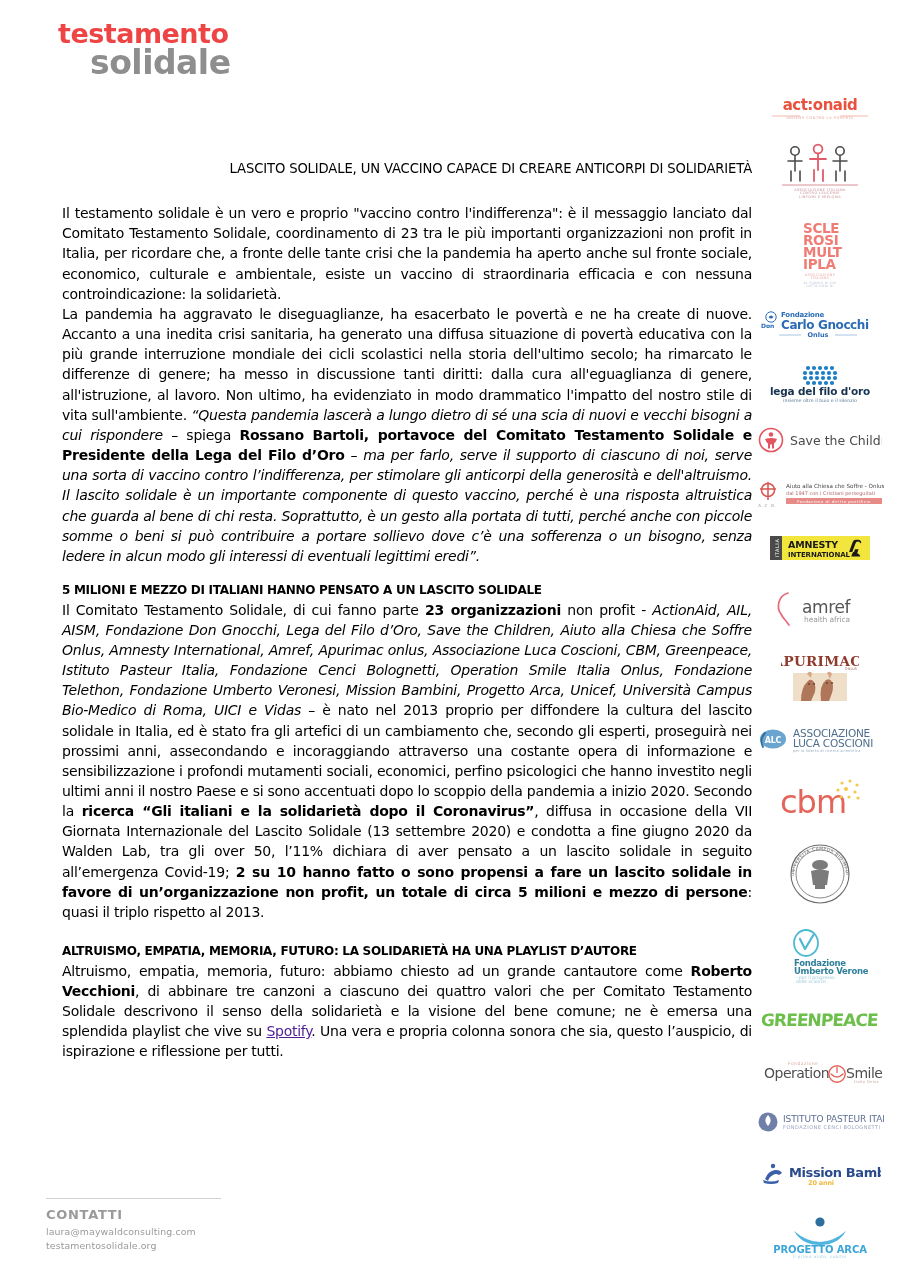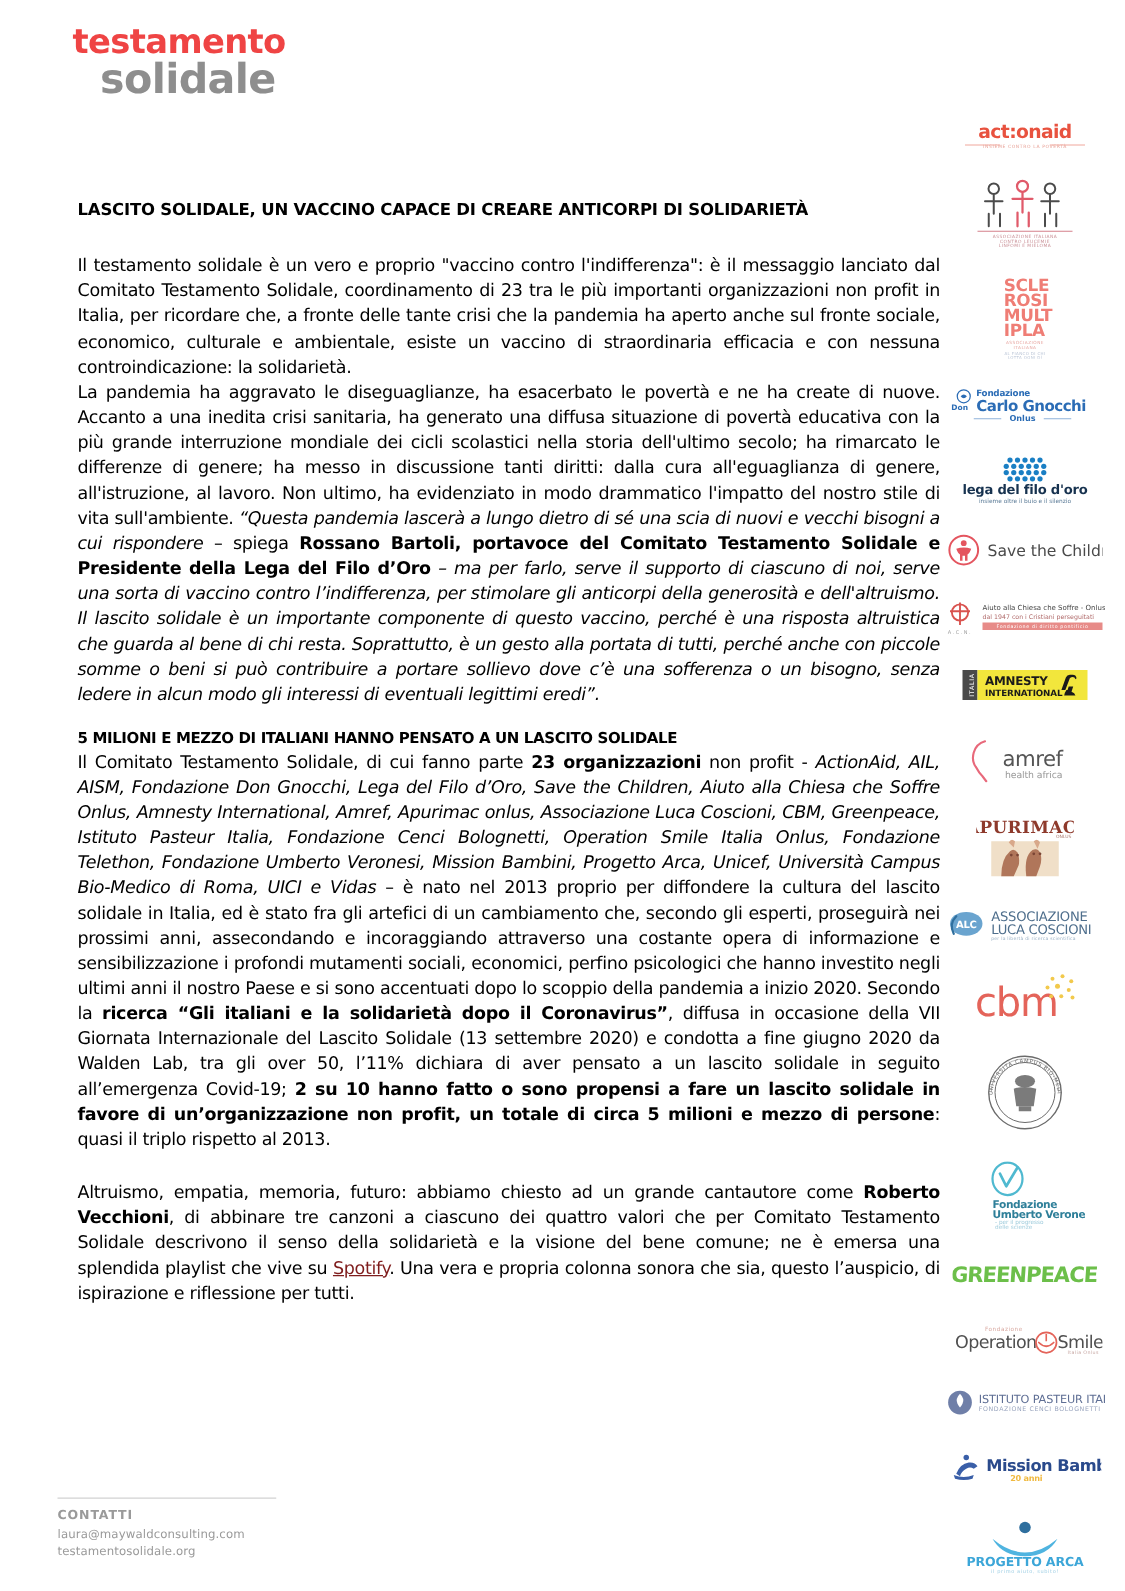--- a/index.html
+++ b/index.html
@@ -39,36 +39,36 @@
     color: #ef4444;
     display: block;
   }
   .brand-line2 {
     font-family: "DejaVu Sans", sans-serif;
     font-weight: 700;
     font-size: 33px;
     letter-spacing: -0.5px;
     color: #8e8e8e;
     display: block;
-    margin-left: 22px;
+    margin-left: 32px;
     margin-top: 1px;
   }
 
   
   .content {
     position: absolute;
     left: 62px;
     top: 160px;
     width: 690px;
   }
   .doc-title {
     font-family: "DejaVu Sans", sans-serif;
-    font-weight: 700;
+    font-weight: 400;
     font-size: 13.2px;
-    text-align: left;
+    text-align: right;
     letter-spacing: -0.15px;
     margin: 0 0 26px 0;
     line-height: 1.3;
   }
   p.body {
     font-family: "DejaVu Sans", sans-serif;
     font-size: 14px;
     line-height: 1.44;
     text-align: justify;
     margin: 0;
@@ -85,41 +85,41 @@
     font-weight: 700;
     font-size: 12px;
     letter-spacing: -0.3px;
     margin: 0 0 1px 0;
     line-height: 1.3;
   }
 
   b, strong { font-weight: 700; }
   i, em { font-style: italic; }
   .lnk {
-    color: #7f1d1d;
+    color: #4c1d95;
     text-decoration: underline;
   }
 
   
   .footer {
     position: absolute;
     left: 46px;
     top: 1198px;
     width: 230px;
   }
   .footer-rule {
     height: 1px;
     background: #d2d2d2;
     width: 175px;
     margin-bottom: 8px;
   }
   .footer-title {
     font-family: "DejaVu Sans", sans-serif;
     font-weight: 700;
-    font-size: 10px;
+    font-size: 13px;
     letter-spacing: 0.7px;
     color: #9a9a9a;
     margin-bottom: 3px;
   }
   .footer-line {
     font-family: "DejaVu Sans", sans-serif;
     font-size: 9.4px;
     color: #9a9a9a;
     line-height: 1.5;
     letter-spacing: 0.1px;
@@ -165,20 +165,21 @@
     <p class="body"><span>La pandemia ha aggravato le diseguaglianze, ha esacerbato le povertà e ne ha create di nuove. Accanto a una inedita crisi sanitaria, ha generato una diffusa situazione di povertà educativa con la più grande interruzione mondiale dei cicli scolastici nella storia dell'ultimo secolo; ha rimarcato le differenze di genere; ha messo in discussione tanti diritti: dalla cura all'eguaglianza di genere, all'istruzione, al lavoro. Non ultimo, ha evidenziato in modo drammatico l'impatto del nostro stile di vita sull'ambiente. </span><i>“Questa pandemia lascerà a lungo dietro di sé una scia di nuovi e vecchi bisogni a cui rispondere</i><span> – spiega </span><b>Rossano Bartoli, portavoce del Comitato Testamento Solidale e Presidente della Lega del Filo d’Oro</b><i> – ma per farlo, serve il supporto di ciascuno di noi, serve una sorta di vaccino contro l’indifferenza, per stimolare gli anticorpi della generosità e dell'altruismo. Il lascito solidale è un importante componente di questo vaccino, perché è una risposta altruistica che guarda al bene di chi resta. Soprattutto, è un gesto alla portata di tutti, perché anche con piccole somme o beni si può contribuire a portare sollievo dove c’è una sofferenza o un bisogno, senza ledere in alcun modo gli interessi di eventuali legittimi eredi”.</i></p>
 
     <div class="gap-md"></div>
 
     <h2 class="section">5 MILIONI E MEZZO DI ITALIANI HANNO PENSATO A UN LASCITO SOLIDALE</h2>
 
     <p class="body"><span>Il Comitato Testamento Solidale, di cui fanno parte </span><b>23 organizzazioni</b><span> non profit - </span><i>ActionAid, AIL, AISM, Fondazione Don Gnocchi, Lega del Filo d’Oro, Save the Children, Aiuto alla Chiesa che Soffre Onlus, Amnesty International, Amref, Apurimac onlus, Associazione Luca Coscioni,  CBM, Greenpeace, Istituto Pasteur Italia, Fondazione Cenci Bolognetti, Operation Smile Italia Onlus, Fondazione Telethon, Fondazione Umberto Veronesi, Mission Bambini, Progetto Arca, Unicef, Università Campus Bio-Medico di Roma, UICI e Vidas</i><span> – è nato nel 2013 proprio per diffondere la cultura del lascito solidale in Italia, ed è stato fra gli artefici di un cambiamento che, secondo gli esperti, proseguirà nei prossimi anni, assecondando e incoraggiando attraverso una costante opera di informazione e sensibilizzazione i profondi mutamenti sociali, economici, perfino psicologici che hanno investito negli ultimi anni il nostro Paese e si sono accentuati dopo lo scoppio della pandemia a inizio 2020. Secondo la </span><b>ricerca “Gli italiani e la solidarietà dopo il Coronavirus”</b><span>, diffusa in occasione della VII Giornata Internazionale del Lascito Solidale (13 settembre 2020) e condotta a fine giugno 2020 da Walden Lab, tra gli over 50, l’11% dichiara di aver pensato a un lascito solidale in seguito all’emergenza Covid-19; </span><b>2 su 10 hanno fatto o sono propensi a fare un lascito solidale in favore di un’organizzazione non profit, un totale di circa 5 milioni e mezzo di persone</b><span>: quasi il triplo rispetto al 2013.</span></p>
 
     <div class="gap-lg"></div>
 
+    <h2 class="section">ALTRUISMO, EMPATIA, MEMORIA, FUTURO: LA SOLIDARIETÀ HA UNA PLAYLIST D’AUTORE</h2>
 
     <p class="body"><span>Altruismo, empatia, memoria, futuro: abbiamo chiesto ad un grande cantautore come </span><b>Roberto Vecchioni</b><span>, di abbinare tre canzoni a ciascuno dei quattro valori che per Comitato Testamento Solidale descrivono il senso della solidarietà e la visione del bene comune; ne è emersa una splendida playlist che vive su </span><a class="lnk" href="#">Spotify</a><span>. Una vera e propria colonna sonora che sia, questo l’auspicio, di ispirazione e riflessione per tutti.</span></p>
 
   </div>
 
   <div class="footer">
     <div class="footer-rule"></div>
     <div class="footer-title">CONTATTI</div>
     <div class="footer-line">laura@maywaldconsulting.com</div>
     <div class="footer-line">testamentosolidale.org</div>

